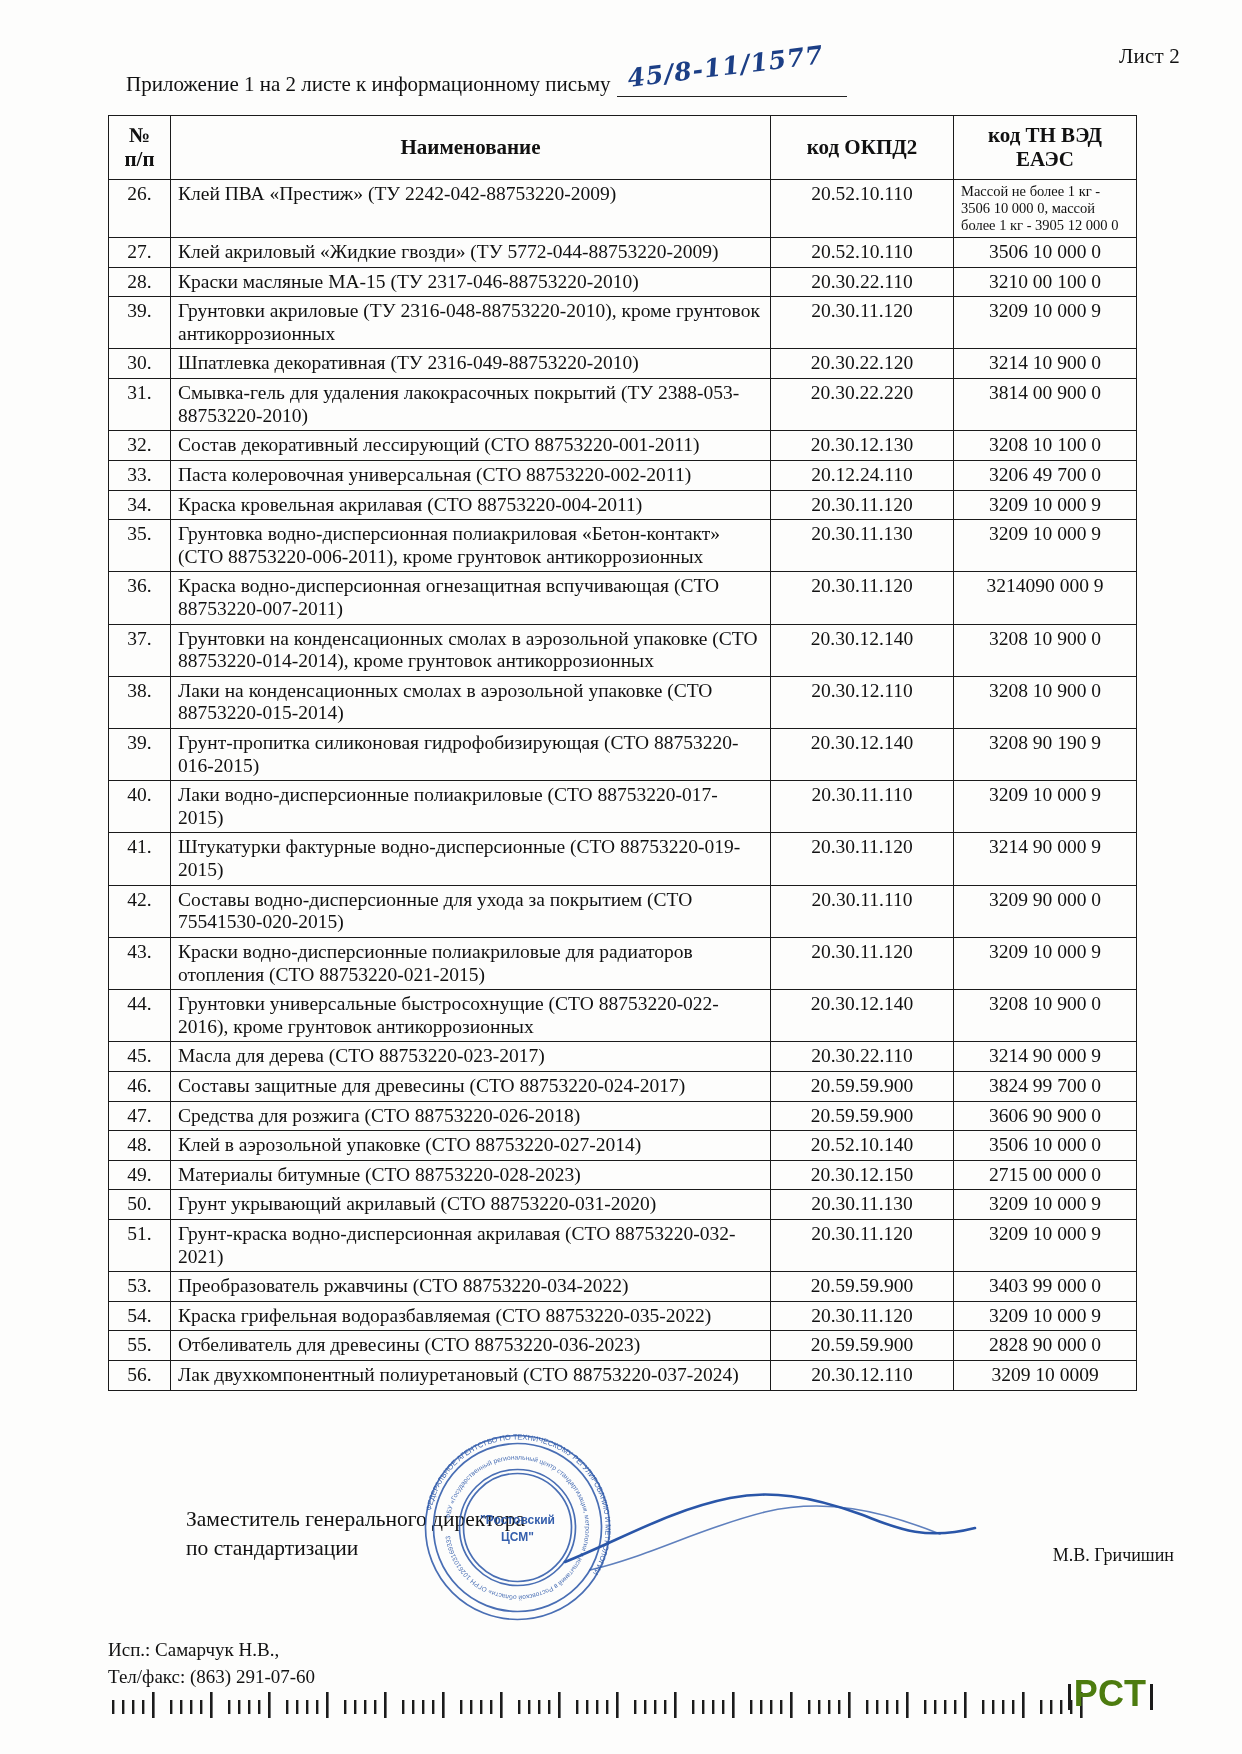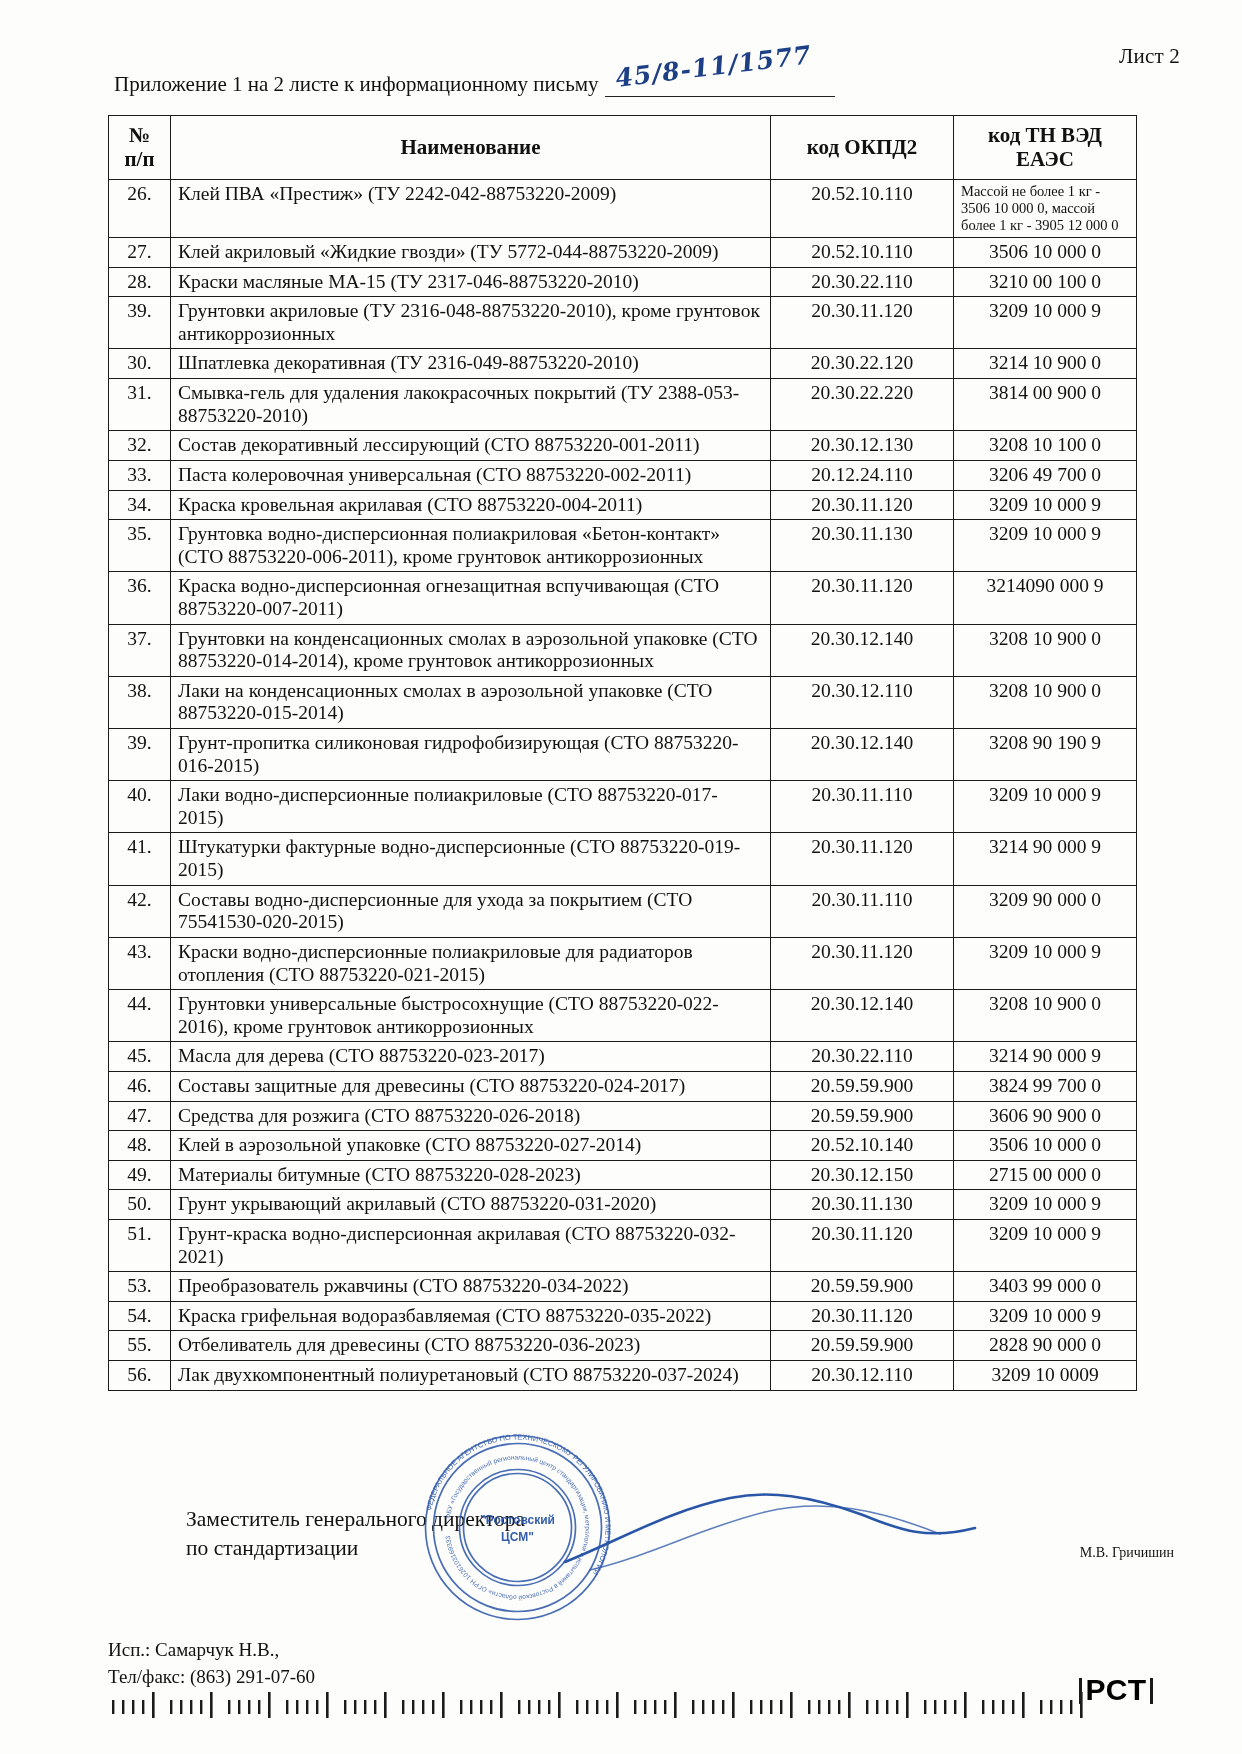--- a/index.html
+++ b/index.html
@@ -20,21 +20,21 @@
   .sheet-no {
     position: absolute;
     top: 44px;
     right: 62px;
     font-size: 21px;
     letter-spacing: .2px;
   }
   .appendix-line {
     position: absolute;
     top: 72px;
-    left: 114px;
+    left: 126px;
     font-size: 21px;
     white-space: nowrap;
   }
   .appendix-blank {
     display: inline-block;
     border-bottom: 1.5px solid #222;
     width: 230px;
     margin-left: 6px;
     position: relative;
     height: 22px;
@@ -107,21 +107,21 @@
     left: 160px;
     top: 1505px;
     font-size: 21.5px;
     line-height: 1.35;
     margin-left: 26px;
   }
   .sign-name {
     position: absolute;
     right: 68px;
     top: 1545px;
-    font-size: 14px;
+    font-size: 18px;
   }
   .sign-scribble {
     position: absolute;
     left: 560px;
     top: 1470px;
     width: 420px;
     height: 120px;
     pointer-events: none;
   }
   .exec-block {
@@ -148,23 +148,23 @@
     top: 1690px;
     width: 1020px;
     height: 34px;
   }
   .rst {
     position: absolute;
     right: 86px;
     top: 1673px;
     font-family: "Liberation Sans", sans-serif;
     font-weight: bold;
-    font-size: 30px;
+    font-size: 36px;
     letter-spacing: 1px;
-    color: #000000;
+    color: #4d7c0f;
   }
   .rst span.bar {
     display: inline-block;
     width: 3px;
     height: 26px;
     background: #1b1b1b;
     vertical-align: -4px;
     margin: 0 3px;
   }
 </style>

